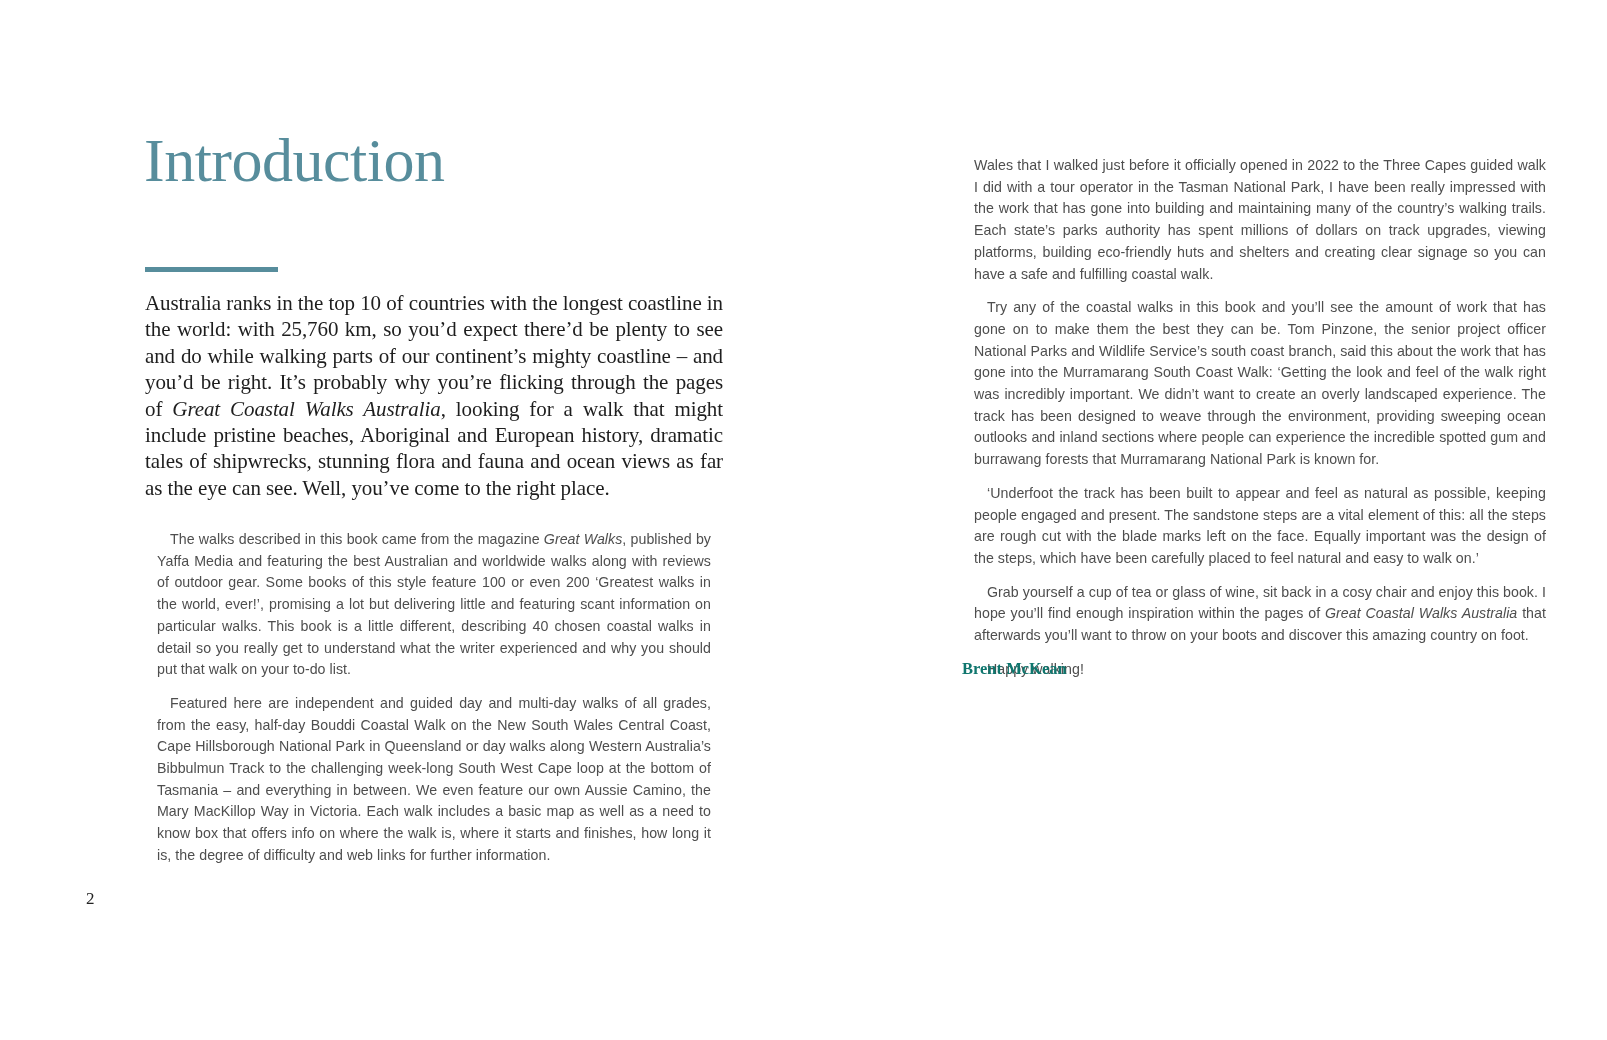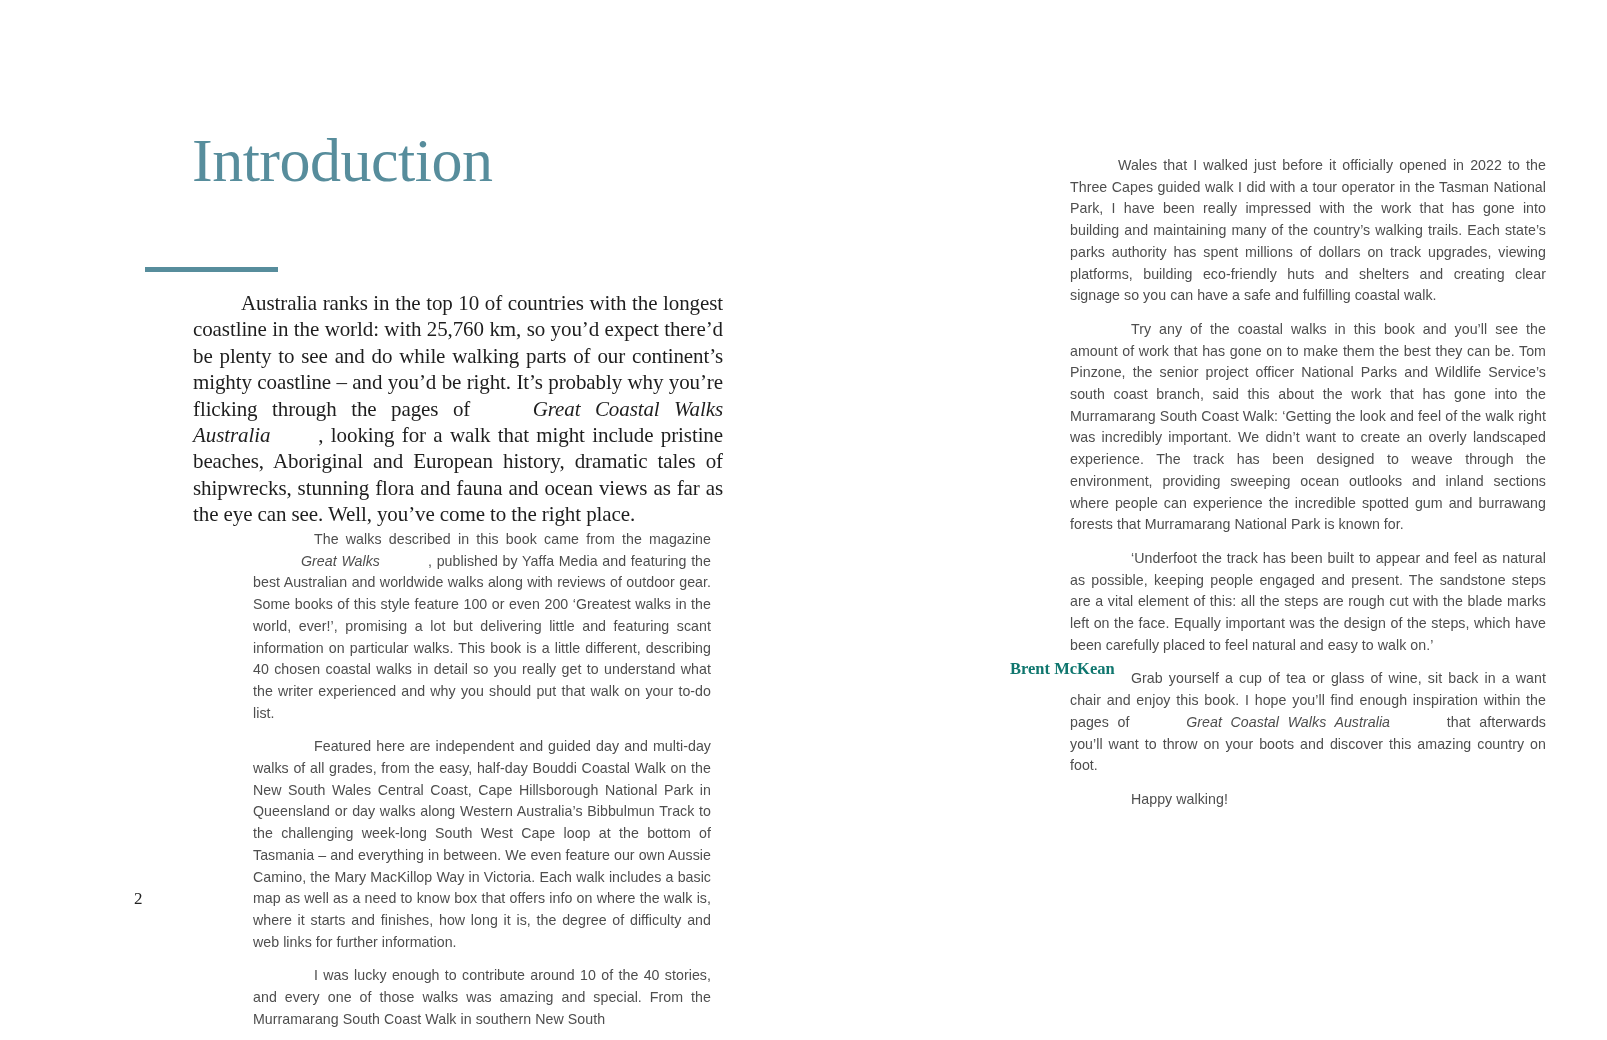--- a/index.html
+++ b/index.html
@@ -1,16 +1,16 @@
 <!DOCTYPE html>
 <html style="--accent: #578d9c;"><head>
 <meta charset="utf-8">
 <style>
   :root { --accent:#578d9c; }
-  * { box-sizing:border-box;padding-left:48px; }
+  * { box-sizing:border-box; }
   html,body { margin:0; padding:0; background:#ffffff; }
   .spread {
     position:relative;
     width:1607px;
     height:1040px;
     background:#ffffff;
     overflow:hidden;
     font-family:"Liberation Sans", sans-serif;
   }
   .chapter-title {
@@ -80,31 +80,30 @@
   <div>
     <h1 class="chapter-title">Introduction</h1>
 
     <div class="title-rule"></div>
 
     <p class="lead"><span>Australia ranks in the top 10 of countries with the longest coastline in the world: with 25,760 km, so you’d expect there’d be plenty to see and do while walking parts of our continent’s mighty coastline – and you’d be right. It’s probably why you’re flicking through the pages of </span><em>Great Coastal Walks Australia</em><span>, looking for a walk that might include pristine beaches, Aboriginal and European history, dramatic tales of shipwrecks, stunning flora and fauna and ocean views as far as the eye can see. Well, you’ve come to the right place.</span></p>
 
     <div class="bodycol left">
       <p class="indent"><span>The walks described in this book came from the magazine </span><em>Great Walks</em><span>, published by Yaffa Media and featuring the best Australian and worldwide walks along with reviews of outdoor gear. Some books of this style feature 100 or even 200 ‘Greatest walks in the world, ever!’, promising a lot but delivering little and featuring scant information on particular walks. This book is a little different, describing 40 chosen coastal walks in detail so you really get to understand what the writer experienced and why you should put that walk on your to-do list.</span></p>
       <p class="indent"><span>Featured here are independent and guided day and multi-day walks of all grades, from the easy, half-day Bouddi Coastal Walk on the New South Wales Central Coast, Cape Hillsborough National Park in Queensland or day walks along Western Australia’s Bibbulmun Track to the challenging week-long South West Cape loop at the bottom of Tasmania – and everything in between. We even feature our own Aussie Camino, the Mary MacKillop Way in Victoria. Each walk includes a basic map as well as a need to know box that offers info on where the walk is, where it starts and finishes, how long it is, the degree of difficulty and web links for further information.</span></p>
-      <p class="indent"><span>I was lucky enough to contribute around 10 of the 40 stories, and every one of those walks was amazing and special. From the Murramarang South Coast Walk in southern New South</span></p>
     </div>
 
     <div class="page-number">2</div>
   </div>
 
   <div>
     <div class="bodycol right">
       <p><span>Wales that I walked just before it officially opened in 2022 to the Three Capes guided walk I did with a tour operator in the Tasman National Park, I have been really impressed with the work that has gone into building and maintaining many of the country’s walking trails. Each state’s parks authority has spent millions of dollars on track upgrades, viewing platforms, building eco-friendly huts and shelters and creating clear signage so you can have a safe and fulfilling coastal walk.</span></p>
       <p class="indent"><span>Try any of the coastal walks in this book and you’ll see the amount of work that has gone on to make them the best they can be. Tom Pinzone, the senior project officer National Parks and Wildlife Service’s south coast branch, said this about the work that has gone into the Murramarang South Coast Walk: ‘Getting the look and feel of the walk right was incredibly important. We didn’t want to create an overly landscaped experience. The track has been designed to weave through the environment, providing sweeping ocean outlooks and inland sections where people can experience the incredible spotted gum and burrawang forests that Murramarang National Park is known for.</span></p>
       <p class="indent"><span>‘Underfoot the track has been built to appear and feel as natural as possible, keeping people engaged and present. The sandstone steps are a vital element of this: all the steps are rough cut with the blade marks left on the face. Equally important was the design of the steps, which have been carefully placed to feel natural and easy to walk on.’</span></p>
-      <p class="indent"><span>Grab yourself a cup of tea or glass of wine, sit back in a want chair and enjoy this book. I hope you’ll find enough inspiration within the pages of </span><em>Great Coastal Walks Australia</em><span> that afterwards you’ll want to throw on your boots and discover this amazing country on foot.</span></p>
+      <p class="indent"><span>Grab yourself a cup of tea or glass of wine, sit back in a cosy chair and enjoy this book. I hope you’ll find enough inspiration within the pages of </span><em>Great Coastal Walks Australia</em><span> that afterwards you’ll want to throw on your boots and discover this amazing country on foot.</span></p>
       <p class="indent"><span>Happy walking!</span></p>
     </div>
 
     <div class="signature">Brent McKean</div>
   </div>
 
 </div>
 
 </body></html>

